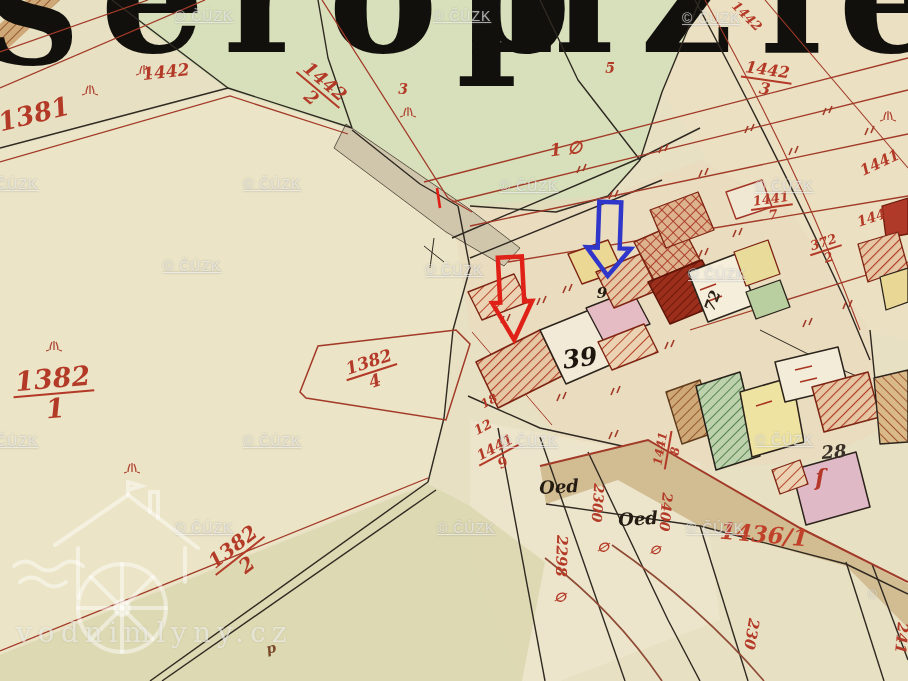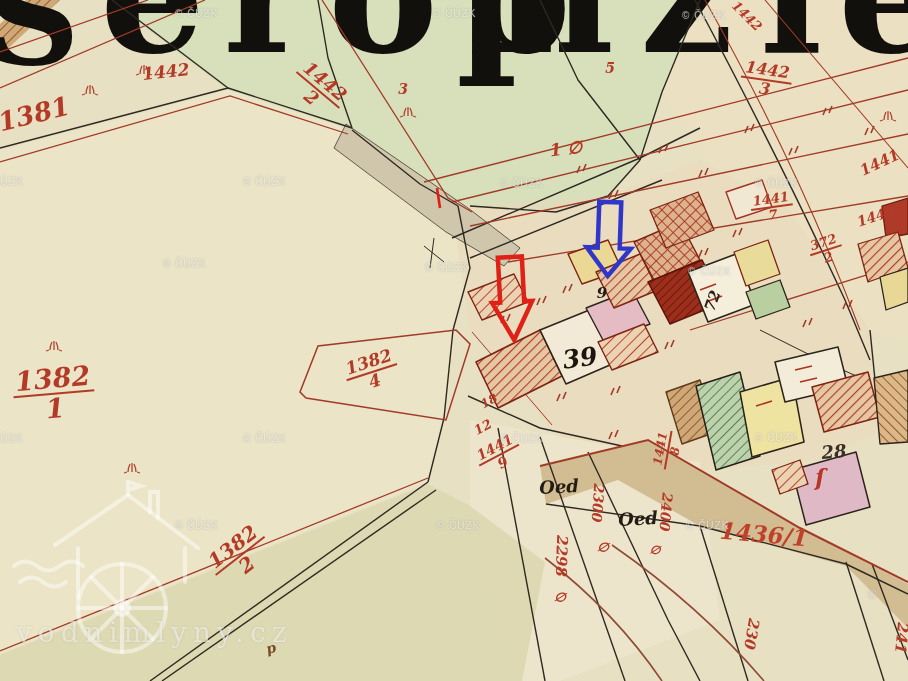--- a/index.html
+++ b/index.html
@@ -7,23 +7,23 @@
          background:#e8e0c3;font-family:"DejaVu Serif",serif;}
   svg{position:absolute;left:0;top:0;}
   .title-letter{font-family:"DejaVu Serif",serif;font-weight:700;fill:#12100c;}
   #labels{position:absolute;left:0;top:0;width:100%;height:100%;pointer-events:none;}
   .map-label{position:absolute;font-family:"DejaVu Serif",serif;font-style:italic;
              font-weight:700;color:#b43a28;line-height:1;white-space:nowrap;
              display:flex;flex-direction:column;align-items:center;}
   .frac-num{border-bottom:2px solid currentColor;line-height:1;padding:0 3px 1px;}
   .frac-den{line-height:1.05;}
   #wm{position:absolute;left:0;top:0;width:100%;height:100%;pointer-events:none;}
-  .wm-cuzk{position:absolute;font-family:"Liberation Sans",sans-serif;font-size:10px;
+  .wm-cuzk{position:absolute;font-family:"Liberation Sans",sans-serif;font-size:14px;
            letter-spacing:1px;color:rgba(252,252,250,.62);white-space:nowrap;
-           text-shadow:0 0 2px rgba(110,110,110,.5);}
+           text-shadow:0 0 2px rgba(110,110,110,.5);text-decoration:underline;}
   .wm-part{position:absolute;font-family:"Liberation Sans",sans-serif;font-size:12px;
            color:rgba(250,250,248,.55);text-shadow:0 0 2px rgba(110,110,110,.5);}
   #site-wm{position:absolute;left:16px;top:616px;font-family:"DejaVu Serif",serif;
            font-size:28px;letter-spacing:6px;color:rgba(255,255,255,.55);
            text-shadow:0 0 2px rgba(140,140,120,.35);pointer-events:none;}
 </style>
 </head>
 <body>
 
 <div id="stage">

